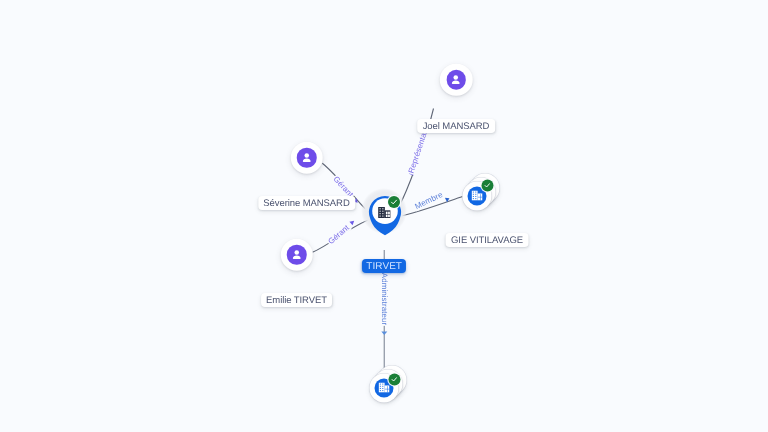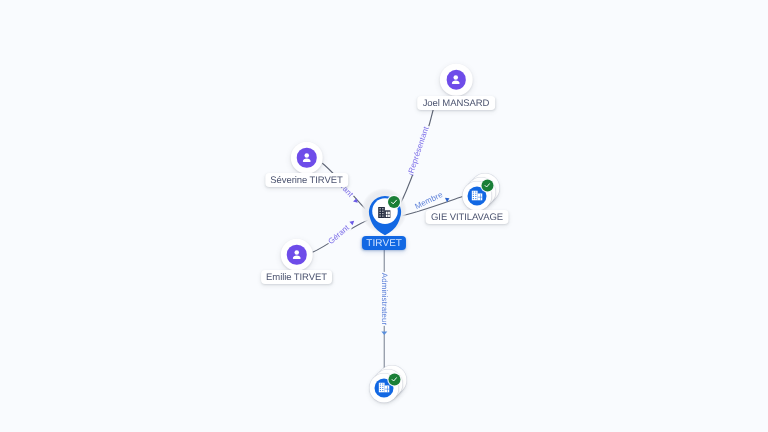--- a/index.html
+++ b/index.html
@@ -9,21 +9,21 @@
   #stage{position:relative;width:768px;height:432px;background:#f9fbfe;}
   svg.layer{position:absolute;left:0;top:0;width:768px;height:432px;overflow:visible;}
   #nodes{position:absolute;left:0;top:0;width:768px;height:432px;}
 
   
   .chip{position:absolute;display:inline-block;width:auto;-webkit-font-smoothing:antialiased;
         background:#fff;border-radius:4px;
         box-shadow:0 1px 2px rgba(60,64,80,.14),0 2px 5px rgba(60,64,80,.09);
         color:#4c5470;white-space:nowrap;
         padding:2.5px 5.5px 2.5px 5.5px;font-size:9.5px;line-height:9px;
-        transform:translateX(-50%);letter-spacing:-.08px;}
+        transform:translateX(-50%);letter-spacing:-.08px;margin-top:23px;}
   .chip.primary{background:#1268e3;color:#cfe2ff;font-size:10px;line-height:9px;
         padding:2.5px 4.2px 2.5px 4.2px;border-radius:4px;letter-spacing:.05px;
         box-shadow:0 1px 2px rgba(20,70,150,.25),0 2px 5px rgba(20,70,150,.16);text-align:center;}
 
   
   .person-node{position:absolute;width:32.5px;height:32.5px;border-radius:50%;
         background:#fff;transform:translate(-50%,-50%);
         box-shadow:0 1px 2px rgba(60,64,80,.14),0 2px 6px rgba(60,64,80,.11);
         display:flex;align-items:center;justify-content:center;}
   .person-disc{width:19.5px;height:19.5px;border-radius:50%;background:#6e4ce9;
@@ -91,21 +91,21 @@
     <div class="chip" style="left:456px;top:96px">Joel MANSARD</div>
 
     <div class="person-node" style="left:306.5px;top:157.5px">
       <div class="person-disc">
         <svg width="14" height="14" viewBox="0 0 24 24">
           <circle cx="12" cy="8" r="3.9" fill="#fff"></circle>
           <path d="M12 13.1c-3.7 0-6.7 2.3-6.7 4.8 0 .7.5 1.2 1.2 1.2h11c.7 0 1.2-.5 1.2-1.2 0-2.5-3-4.8-6.7-4.8z" fill="#fff"></path>
         </svg>
       </div>
     </div>
-    <div class="chip" style="left:306.5px;top:173px">Séverine TIRVET</div>
+    <div class="chip" style="left:306.5px;top:173px">Séverine MANSARD</div>
 
     <div class="person-node" style="left:296.5px;top:254.5px">
       <div class="person-disc">
         <svg width="14" height="14" viewBox="0 0 24 24">
           <circle cx="12" cy="8" r="3.9" fill="#fff"></circle>
           <path d="M12 13.1c-3.7 0-6.7 2.3-6.7 4.8 0 .7.5 1.2 1.2 1.2h11c.7 0 1.2-.5 1.2-1.2 0-2.5-3-4.8-6.7-4.8z" fill="#fff"></path>
         </svg>
       </div>
     </div>
     <div class="chip" style="left:296.5px;top:270px">Emilie TIRVET</div>
@@ -131,21 +131,21 @@
             <rect x="12.8" y="12.8" width="9.2" height="1"></rect>
           </g>
         </svg>
       </div>
       <div class="badge" style="left:19px;top:-1.5px;width:12px;height:12px;box-shadow:0 0 0 1.2px rgba(250,251,253,.9)">
         <svg width="7.6" height="7.6" viewBox="0 0 24 24">
           <path d="M5 12.6 L9.8 17.4 L19 7" fill="none" stroke="#fff" stroke-width="3" stroke-linecap="round" stroke-linejoin="round"></path>
         </svg>
       </div>
     </div>
-    <div class="chip" style="left:467px;top:210px">GIE VITILAVAGE</div>
+    <div class="chip" style="left:487px;top:210px">GIE VITILAVAGE</div>
 
     <div class="stack" style="left:383.5px;top:387.5px">
       <div class="sheet" style="left:8px;top:-8px"></div>
       <div class="sheet" style="left:4px;top:-4px"></div>
       <div class="sheet" style="left:0;top:0"></div>
       <div class="disc">
         <svg width="11.2" height="10.1" viewBox="0 0 22 20.4">
           <rect x="0" y="0" width="12" height="20.4" fill="#fff"></rect>
           <rect x="12" y="6" width="10" height="14.4" fill="#fff"></rect>
           <g fill="#1268e3">

